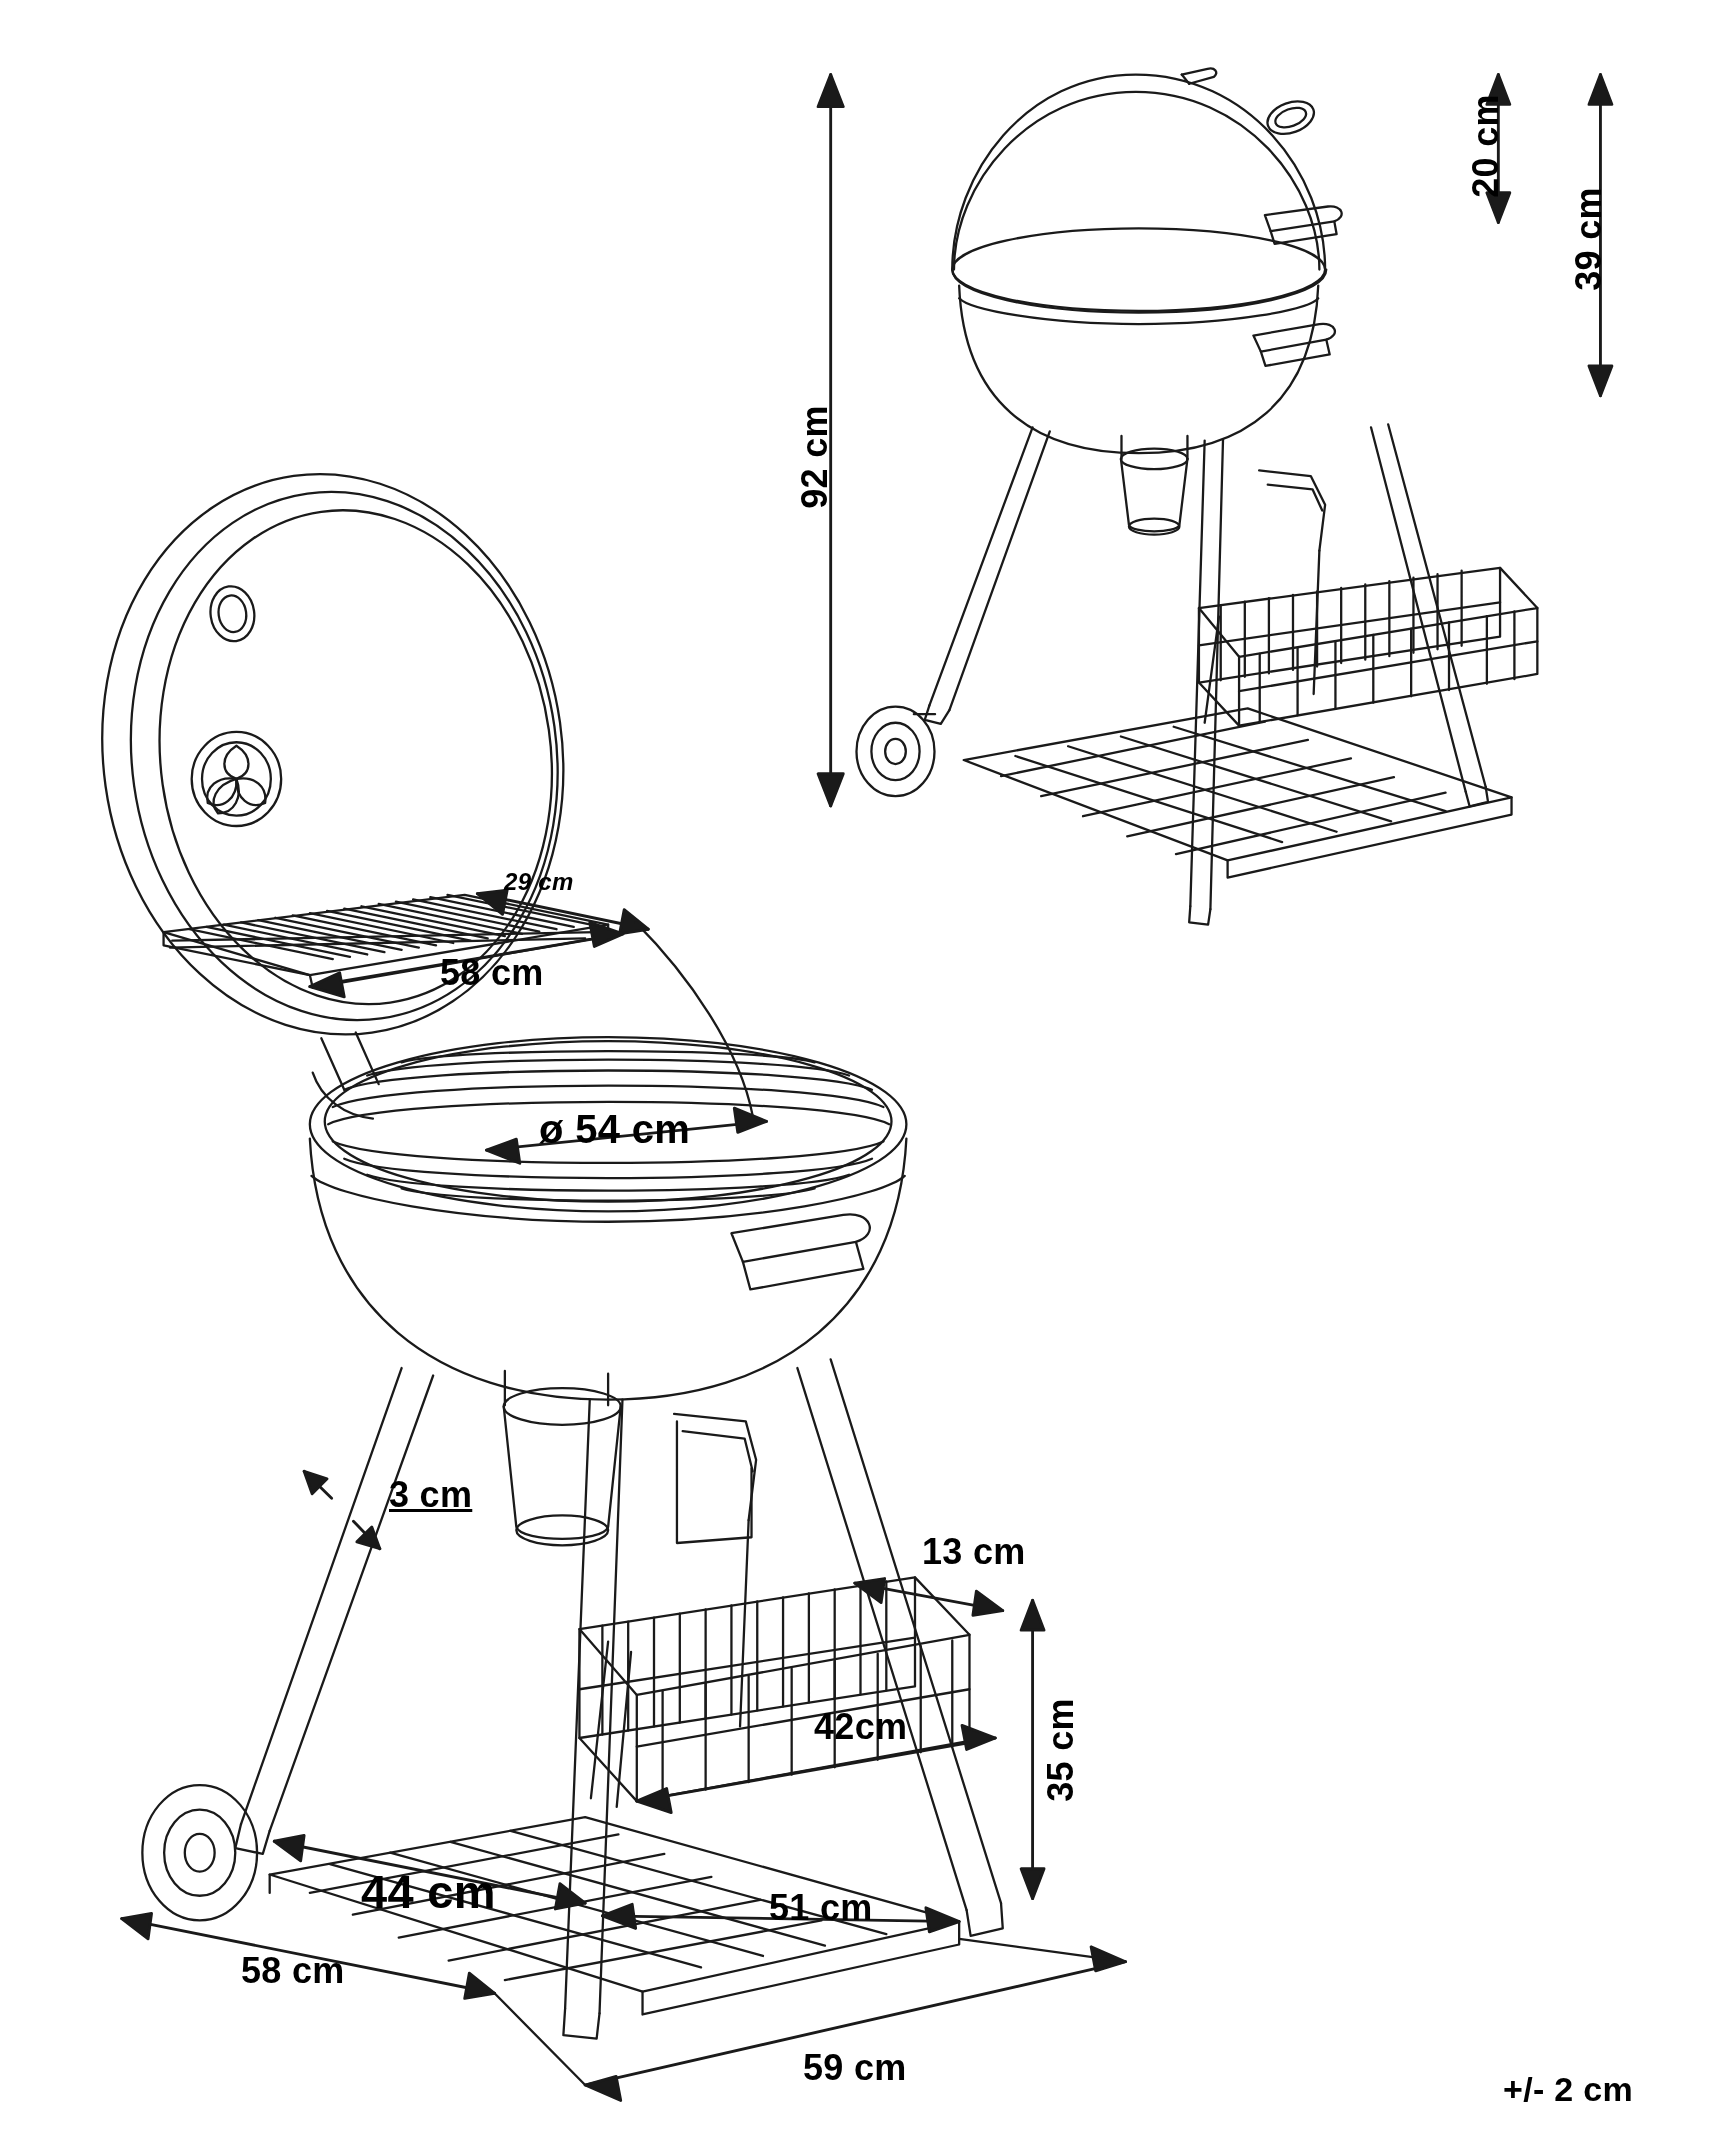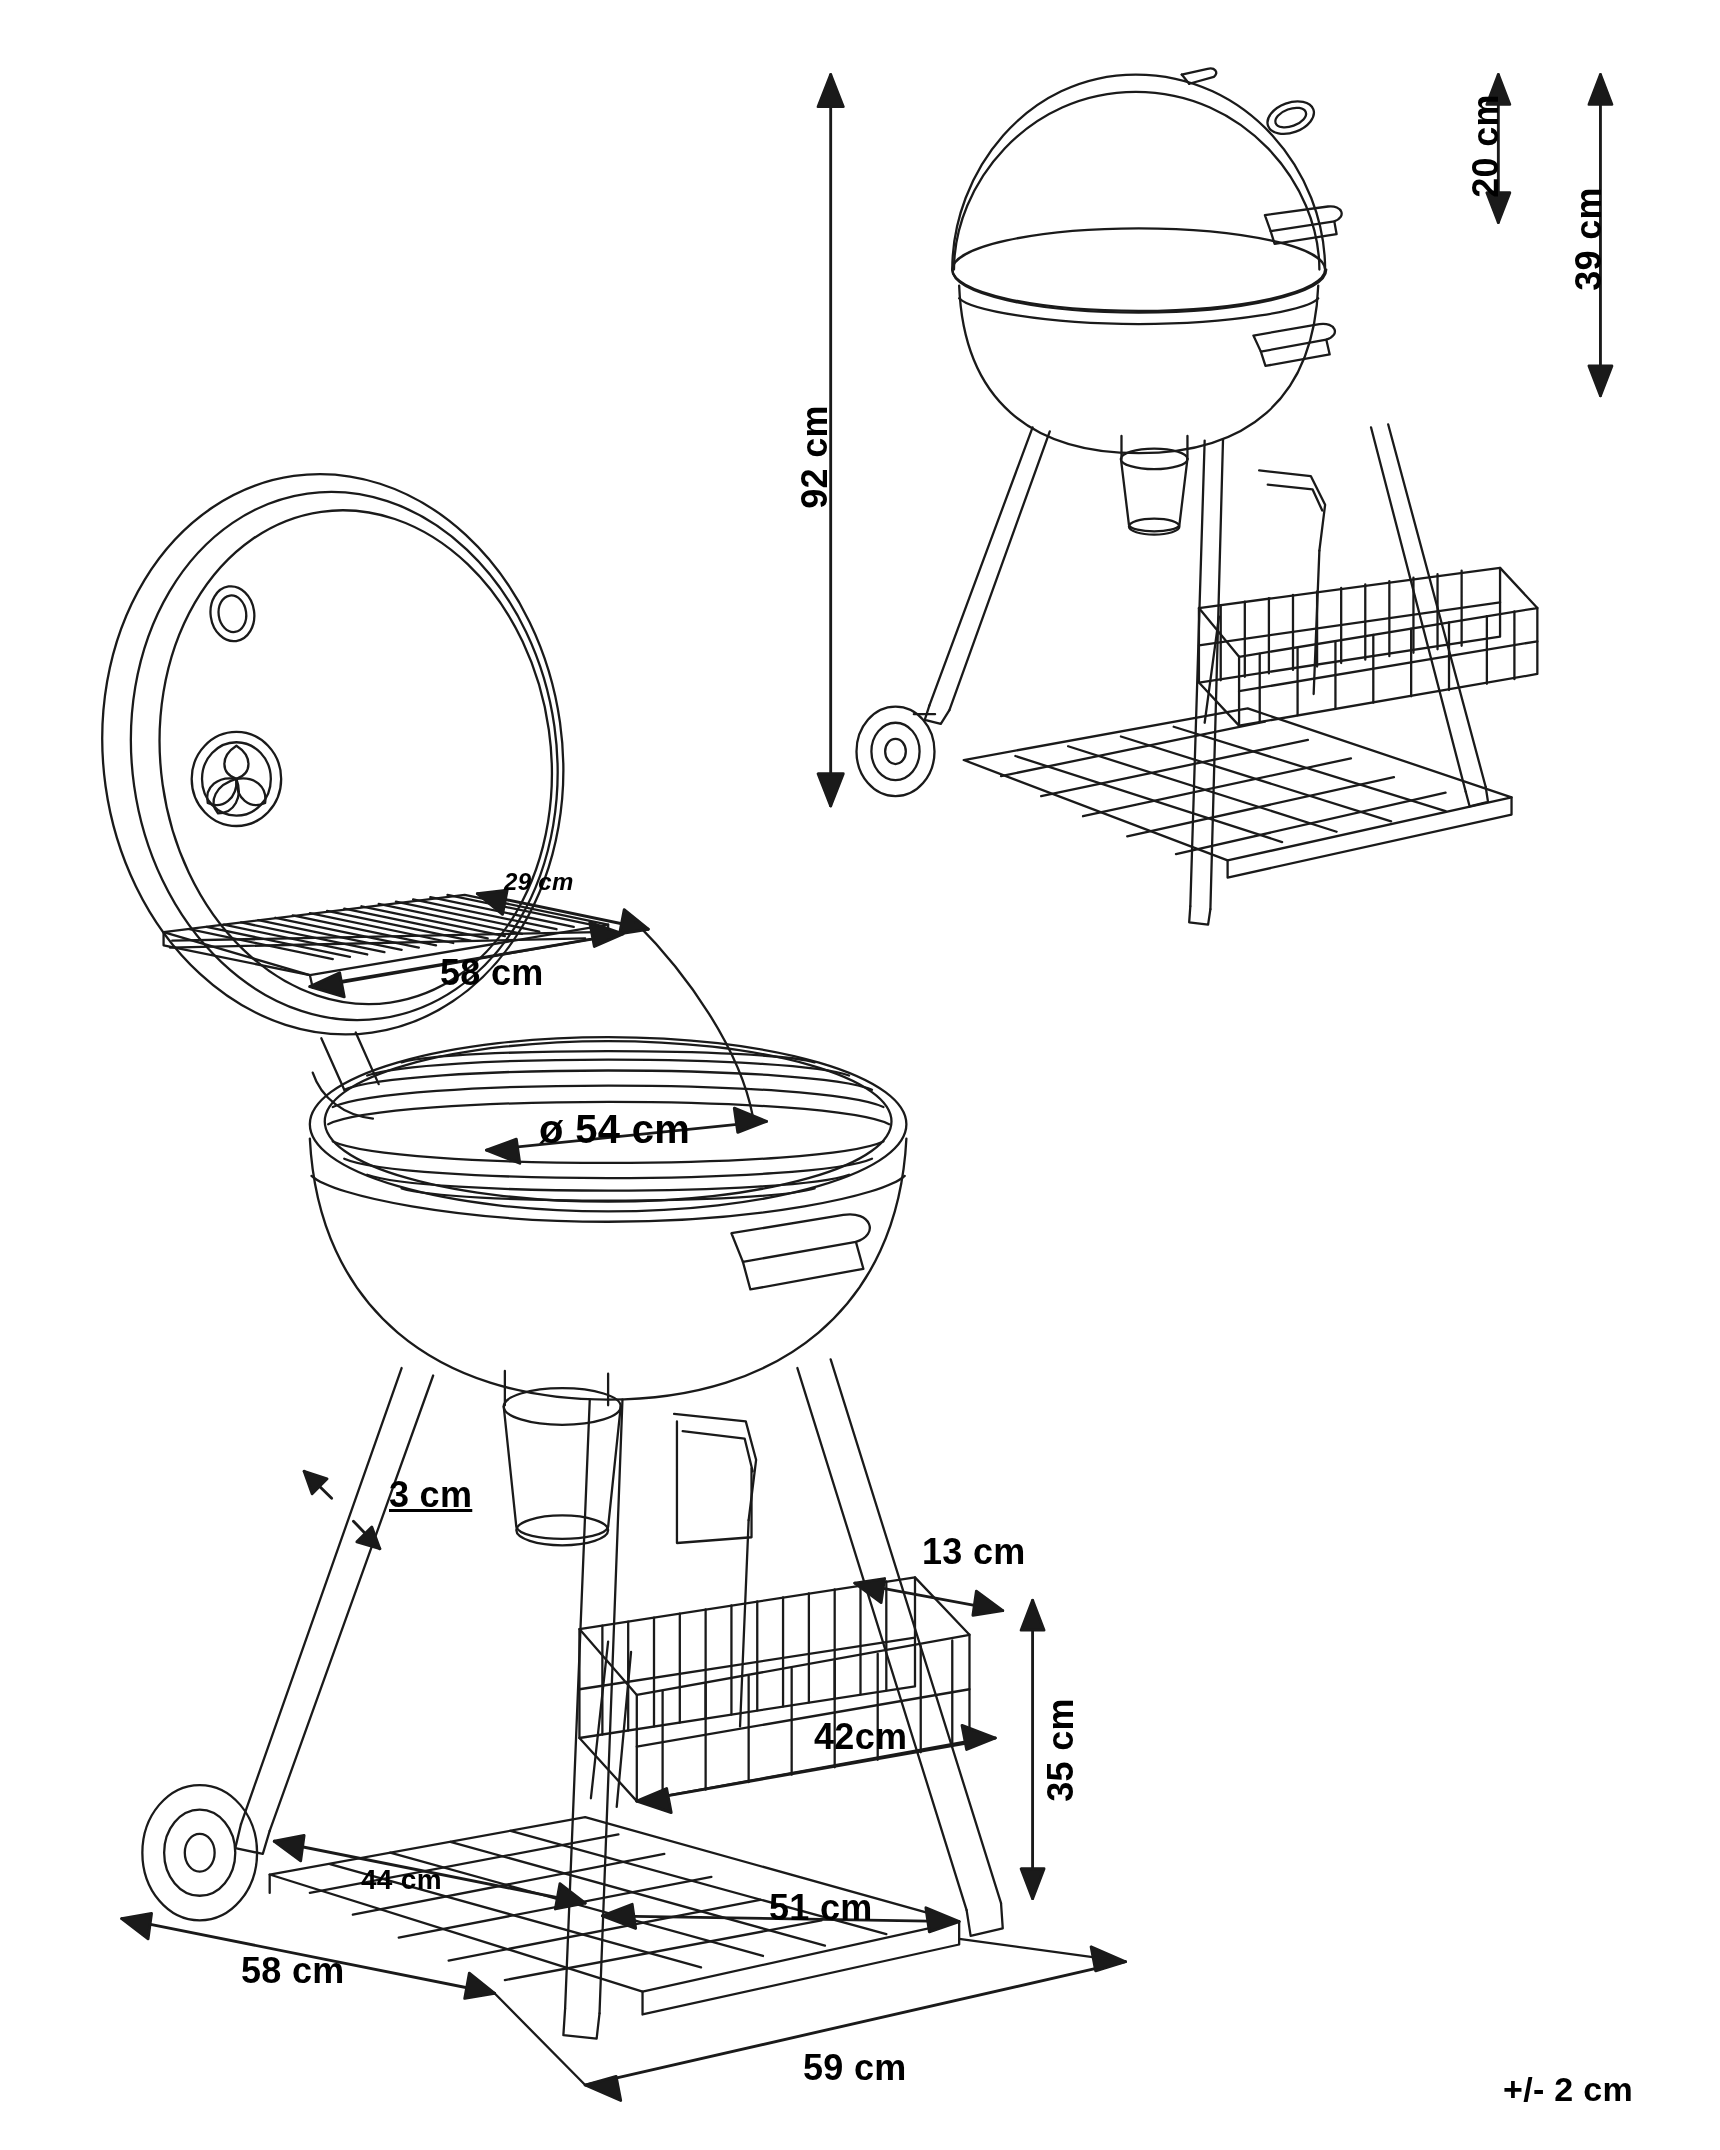--- a/index.html
+++ b/index.html
@@ -266,25 +266,25 @@
   <div class="dimlabel" style="left:504px; top:868px; font-size:24px;font-style:italic;">29 cm</div>
 
   <div class="dimlabel" style="left:440px; top:952px; font-size:36px;">58 cm</div>
 
   <div class="dimlabel" style="left:539px; top:1107px; font-size:40px;">ø 54 cm</div>
 
   <div class="dimlabel" style="left:389px; top:1474px; font-size:36px;text-decoration:underline;">3 cm</div>
 
   <div class="dimlabel" style="left:922px; top:1531px; font-size:36px;text-align:center;">13 cm</div>
 
-  <div class="dimlabel" style="left:814px; top:1706px; font-size:36px;margin-top:10px;">42cm</div>
+  <div class="dimlabel" style="left:814px; top:1706px; font-size:36px;">42cm</div>
 
   <div class="dimlabel vert" style="left:1009px; top:1729px; font-size:36px; transform: rotate(-90deg);">35 cm</div>
 
-  <div class="dimlabel" style="left:361px; top:1864px; font-size:28px;text-align:right;">44 cm</div>
+  <div class="dimlabel" style="left:361px; top:1864px; font-size:47px;text-align:right;">44 cm</div>
 
   <div class="dimlabel" style="left:769px; top:1887px; font-size:36px;text-align:right;">51 cm</div>
 
   <div class="dimlabel" style="left:241px; top:1950px; font-size:36px;">58 cm</div>
 
   <div class="dimlabel" style="left:803px; top:2047px; font-size:36px;text-align:center;">59  cm</div>
 
   <div class="dimlabel" style="left:1503px; top:2070px; font-size:34px;">+/- 2 cm</div>
 
 </div>

